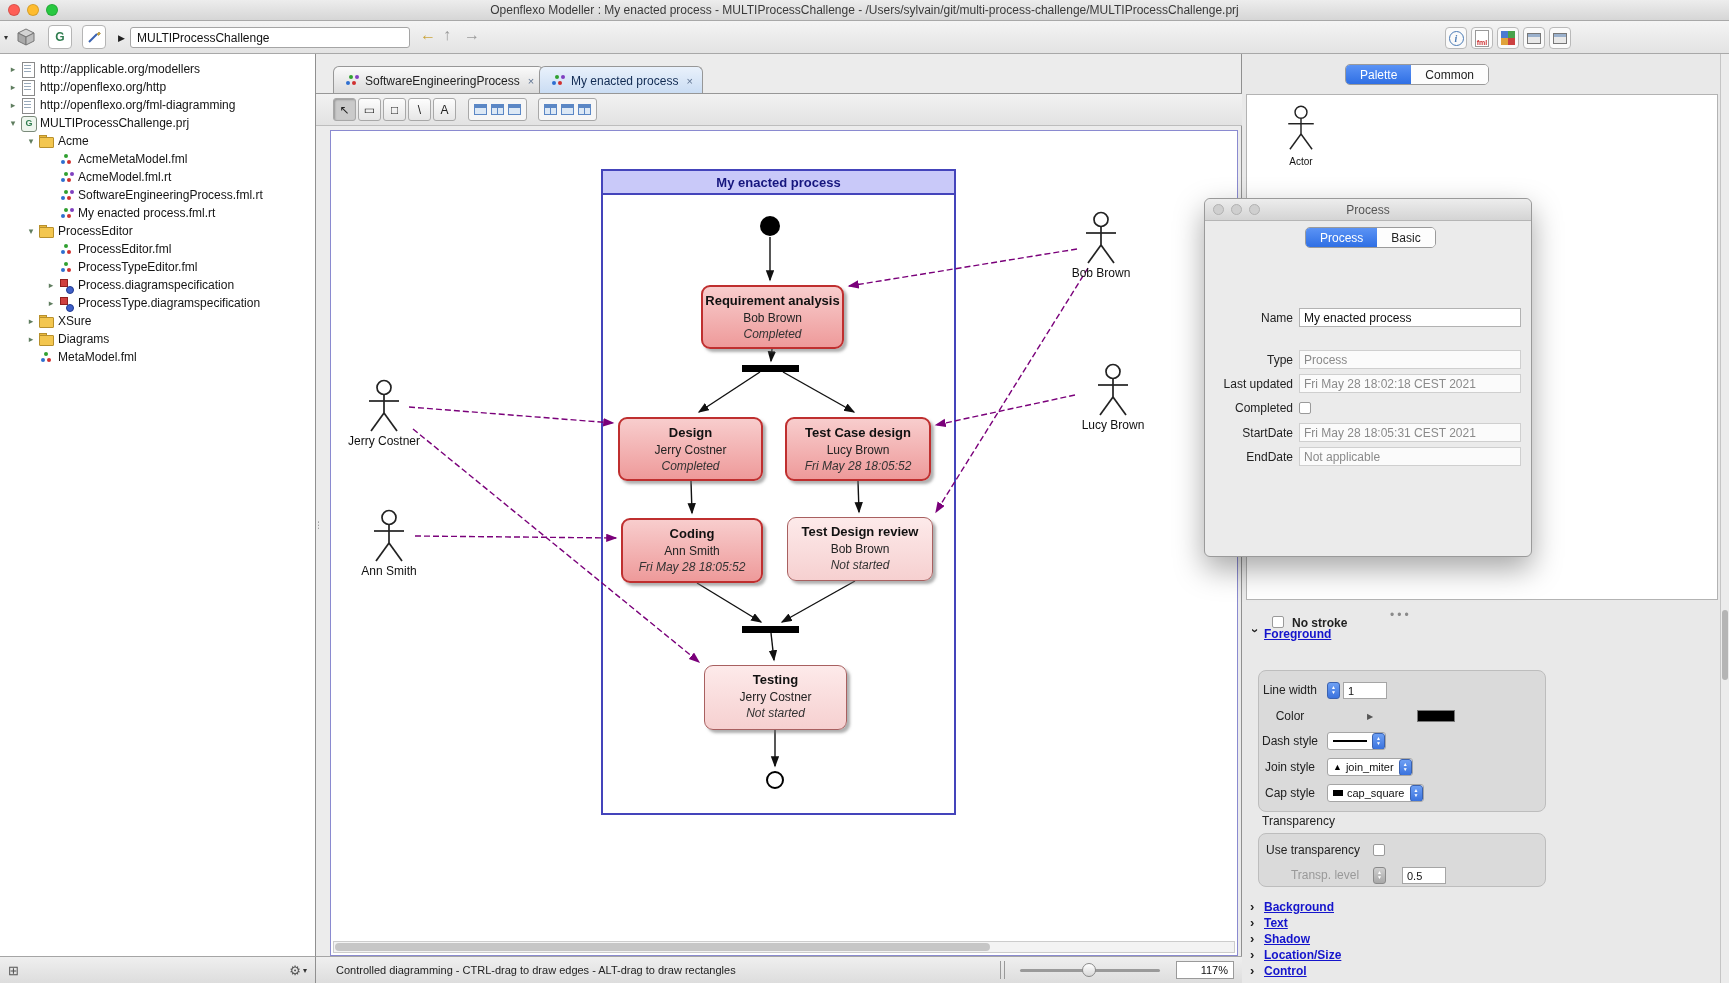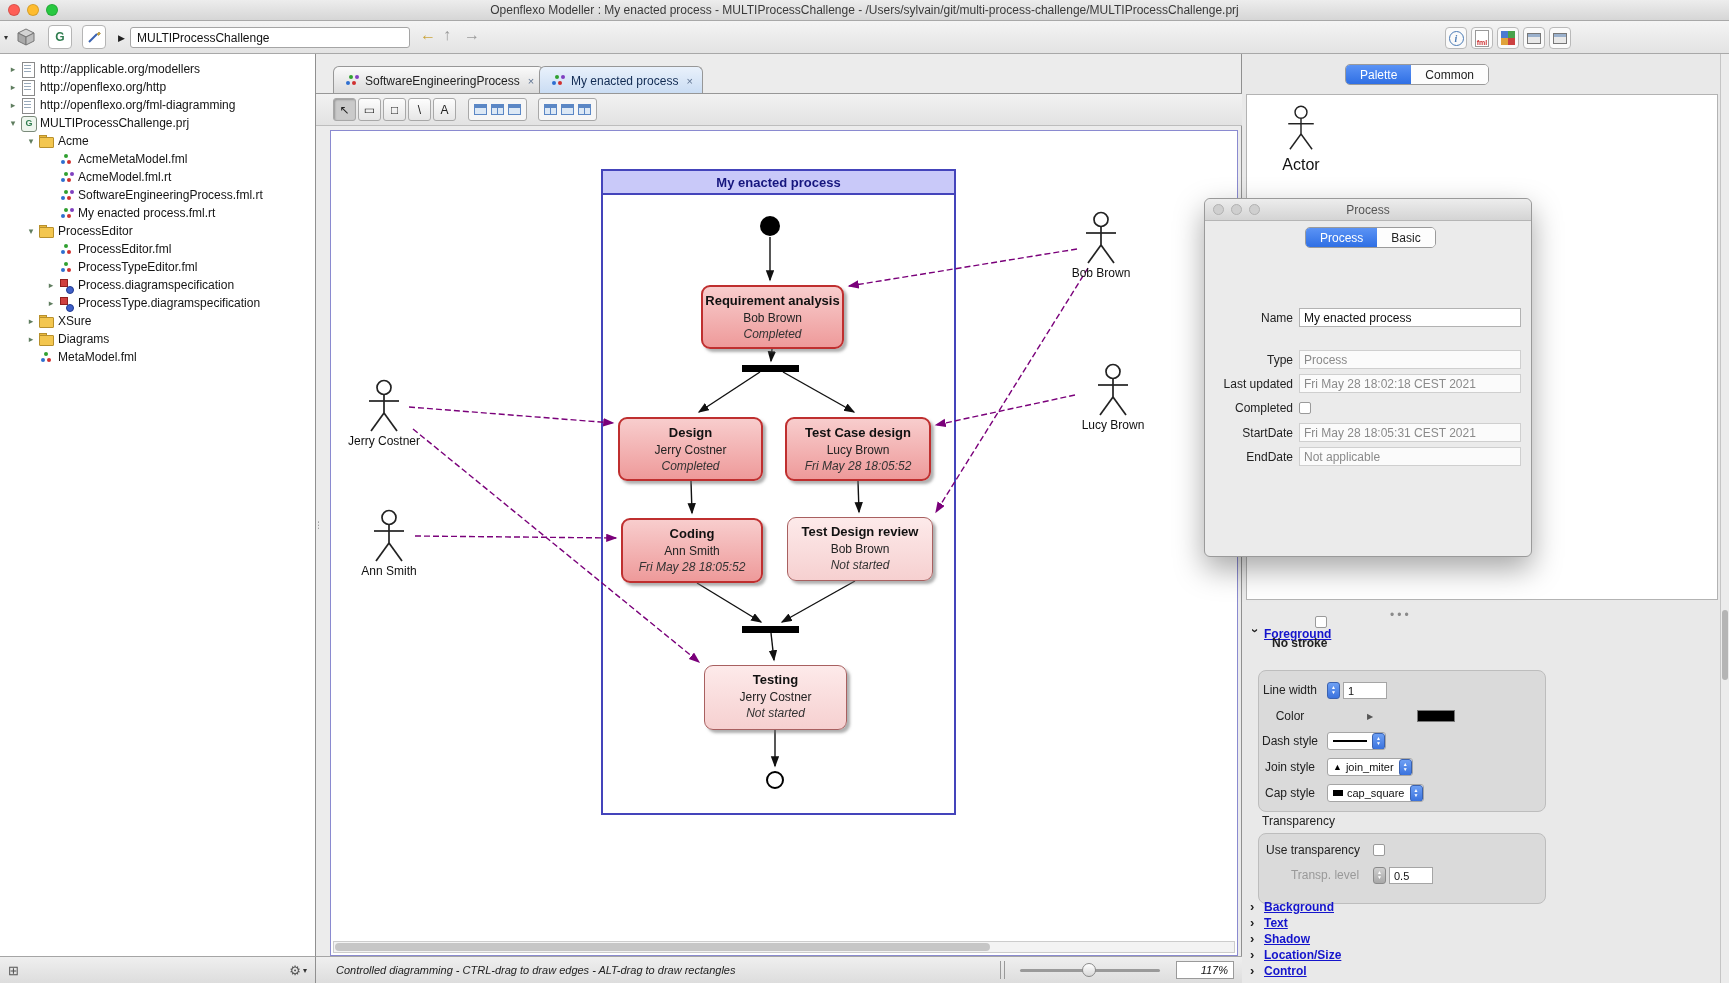--- a/index.html
+++ b/index.html
@@ -110,52 +110,52 @@
   .node-start { position:absolute; left:429px; top:85px; width:20px; height:20px; border-radius:50%; background:#000; z-index:3; }
   .node-end { position:absolute; left:435px; top:640px; width:18px; height:18px; border-radius:50%; background:#fff; border:2px solid #000; z-index:3; }
   .bar { position:absolute; width:57px; height:7px; background:#000; z-index:3; }
   .actor { position:absolute; width:90px; z-index:3; text-align:center; }
   .actor svg { display:block; margin:0 auto; }
   .actor-label { font-size:12px; color:#111; margin-top:1px; white-space:nowrap; }
   .hscroll { position:absolute; left:2px; right:2px; bottom:2px; height:12px; background:#f3f3f3; border:1px solid #cccccc; z-index:4; }
   .hscroll-handle { position:absolute; left:1px; top:1px; width:655px; height:8px; background:#c6c6c6; border-radius:4px; }
 
   
-  .bb-main { left:316px; width:926px; padding:12px 10px; font-size:11px; color:#222;font-style:italic; }
+  .bb-main { left:316px; width:926px; padding:12px 10px; font-size:11px; color:#222; }
   .sb-text { position:absolute; left:20px; top:7px; font-size:11px; color:#222; }
   .sb-div { position:absolute; left:684px; top:4px; height:18px; width:5px; border-left:1px solid #999; border-right:1px solid #999; }
   .sb-slider { position:absolute; left:704px; top:12px; width:140px; height:3px; background:#9a9a9a; border-radius:2px; }
   .sb-knob { position:absolute; left:62px; top:-6px; width:14px; height:14px; border-radius:50%; background:linear-gradient(#ffffff,#d8d8d8); border:1px solid #8a8a8a; }
   .sb-zoom { position:absolute; right:8px; top:4px; width:58px; height:18px; background:#fff; border:1px solid #9a9a9a;
     font-size:11px; text-align:right; padding:2px 5px 0 0; color:#111; }
 
   
   .right-panel { position:absolute; left:1242px; top:54px; width:487px; height:929px; background:#e9e9e9; }
   .seg { position:absolute; display:inline-flex; border:1px solid #9a9a9a; border-radius:5px; overflow:hidden; height:21px; }
   .seg button { border:none; font-family:"Liberation Sans",sans-serif; font-size:12px; padding:0 14px; background:#fdfdfd; color:#222; height:100%; }
   .seg button.sel { background:linear-gradient(#5b93f5,#2f6fe4); color:#fff; }
   .pal-seg { left:1345px; top:64px; }
   .palette-area { position:absolute; left:1246px; top:94px; width:472px; height:506px; background:#fff; border:1px solid #b3b3b3; }
   .pal-actor { position:absolute; left:1268px; top:104px; width:64px; text-align:center; }
-  .pal-actor-label { font-size:16px; color:#111; margin-top:2px; }
+  .pal-actor-label { font-size:10px; color:#111; margin-top:2px; }
   .dots-handle { position:absolute; left:1390px; top:608px; color:#8a8a8a; font-size:12px; letter-spacing:3px; }
 
   .insp-link { display:flex; align-items:center; gap:4px; position:absolute; }
   .insp-link .chev { color:#222; font-weight:bold; font-size:13px; width:10px; display:inline-block; }
   .insp-link .chev.down { transform:rotate(90deg); }
   .insp-link .lbl { color:#1414cc; font-weight:bold; text-decoration:underline; font-size:12px; }
 
   .fg-link { left:1250px; top:626px; }
-  .nostroke-row { position:absolute; left:1272px; top:616px; display:flex; align-items:flex-end; gap:8px;flex-direction:column; }
+  .nostroke-row { position:absolute; left:1272px; top:616px; display:flex; align-items:flex-start; gap:8px; }
   .cb { width:12px; height:12px; background:#fff; border:1px solid #9a9a9a; border-radius:2px; flex:0 0 auto; }
   .nostroke-row .lbl2 { font-weight:bold; font-size:12px; color:#222; }
 
   .insp-panel { position:absolute; left:1258px; width:288px; background:#dadada; border:1px solid #bdbdbd; border-radius:8px; }
   .fg-panel { top:670px; height:142px; }
-  .tr-panel { top:833px; height:71px; }
+  .tr-panel { top:833px; height:54px; }
   .irow { position:absolute; left:0; width:100%; height:20px; display:flex; align-items:center; }
   .ilabel { width:62px; text-align:center; font-size:12px; color:#222; flex:0 0 auto; margin-right:6px; }
   .ilabel.gray { color:#999;padding-left:24px; }
   .spin { width:13px; height:17px; background:linear-gradient(#6ea0f4,#3a72dd); border:1px solid #3a62b0; border-radius:3px;
     color:#fff; font-size:5px; display:flex; flex-direction:column; align-items:center; justify-content:center; line-height:5px; flex:0 0 auto; }
   .spin.gray { background:linear-gradient(#cfcfcf,#a8a8a8); border-color:#8a8a8a; }
   .vbox { height:17px; background:#fff; border:1px solid #a5a5a5; font-size:11px; padding:1px 4px 0 4px; color:#111; font-family:"Liberation Sans",sans-serif; }
   .combo { display:flex; align-items:center; height:18px; border:1px solid #a5a5a5; background:#fff; border-radius:3px; overflow:hidden; }
   .combo .cval { display:flex; align-items:center; gap:4px; padding:0 5px; font-size:11px; color:#111; height:100%; }
   .dashline { width:34px; height:0; border-top:2px solid #000; }
@@ -595,21 +595,21 @@
     <div class="irow" style="top:6px;">
       <span class="ilabel" style="width:108px;">Use transparency</span>
       <span class="cb"></span>
     </div>
     <div class="irow" style="top:31px;">
       <span class="ilabel gray" style="width:108px;">Transp. level</span>
       <span class="spin gray">
           <span>▲</span>
           <span>▼</span>
         </span>
-      <input class="vbox" style="width: 44px; margin-left: 3px;" value="0.5">
+      <input class="vbox" style="width: 44px; margin-left: 16px;" value="0.5">
     </div>
   </div>
 
   <div class="insp-link sect" style="top:899px;">
       <span class="chev">›</span>
       <span class="lbl">Background</span>
     </div>
   <div class="insp-link sect" style="top:915px;">
       <span class="chev">›</span>
       <span class="lbl">Text</span>

